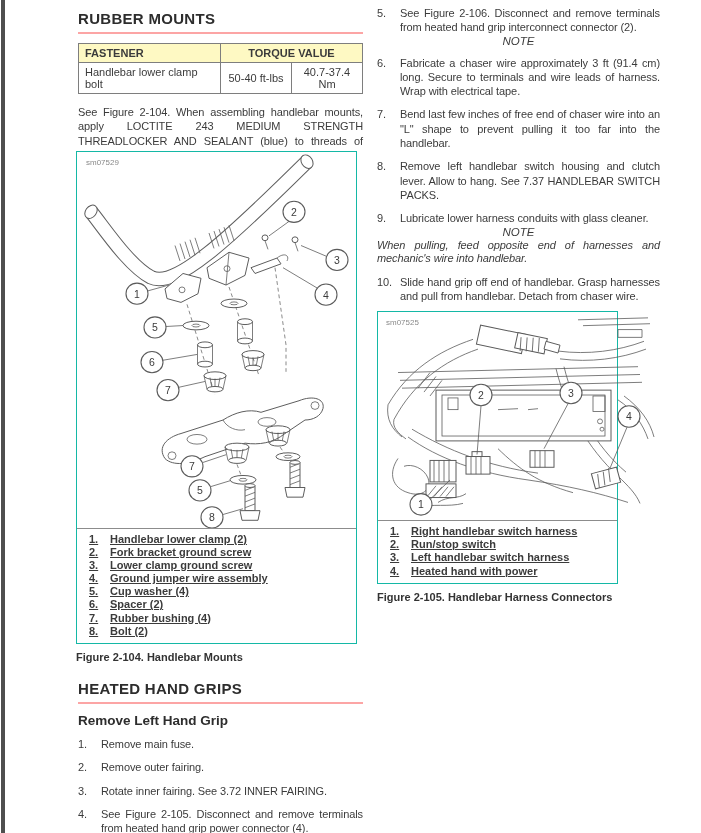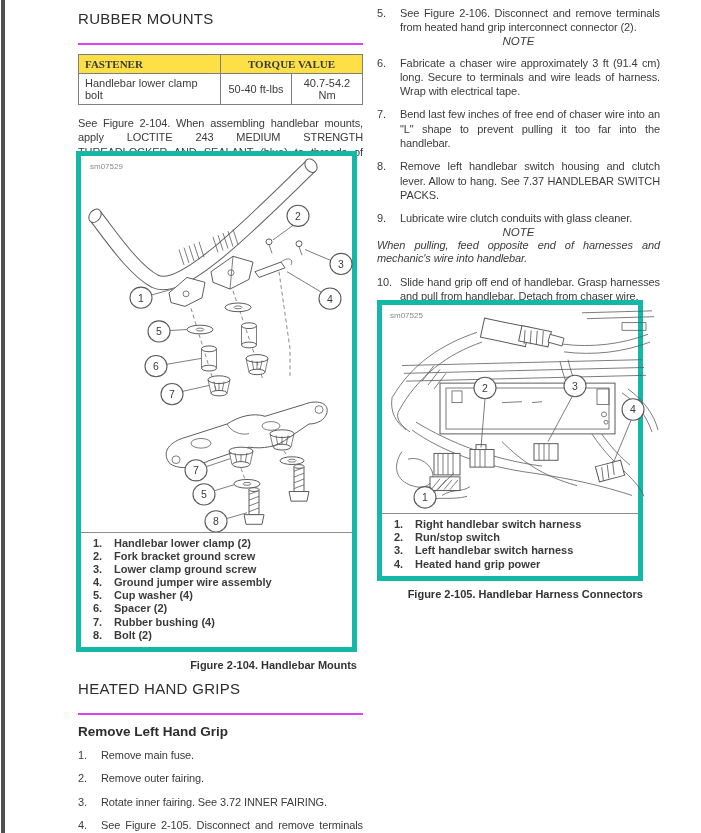--- a/index.html
+++ b/index.html
@@ -8,43 +8,43 @@
     background:#ffffff;color:#3b3b3b;
     font-family:"Liberation Sans",sans-serif;
     -webkit-font-smoothing:antialiased;
   }
   .scan-edge{position:absolute;left:1px;top:0;width:4px;height:833px;background:#4f4f4f;}
   .col{position:absolute;top:0;}
   .col-left{left:78px;width:285px;height:833px;}
   .col-right{left:377px;width:283px;height:833px;}
 
   .section-title{
-    font-size:15px;font-weight:normal;color:#2d2d2d;letter-spacing:.3px;
-    margin:0;padding:0 0 16px 0;border-bottom:2px solid #d946ef;
+    font-size:15px;font-weight:bold;color:#2d2d2d;letter-spacing:.3px;
+    margin:0;padding:0 0 5px 0;border-bottom:2px solid #fca5a5;
   }
   .mt-top{margin-top:10px;}
 
   table.torque{border-collapse:collapse;width:100%;margin-top:9px;font-size:11px;table-layout:fixed;}
   table.torque th,table.torque td{border:1px solid #7e7e7e;padding:3px 6px;color:#3b3b3b;}
-  table.torque th{background:#fde047;font-weight:bold;text-align:left;font-family:Liberation Serif, serif;}
+  table.torque th{background:#fef9c3;font-weight:bold;text-align:left;}
   table.torque th.c, table.torque td.c{text-align:center;}
   col.w1{width:50%;} col.w2{width:25%;} col.w3{width:25%;}
 
   .para{font-size:11px;line-height:14.3px;letter-spacing:-.1px;text-align:justify;margin-top:11px;}
 
   .figwrap{position:absolute;left:-2px;width:281px;}
   .figwrap-104{top:151px;}
-  .figwrap-105{top:300px;left:0;width:266px;}
-  .figbox{border:5px solid #14b8a6;background:#fff;}
+  .figwrap-105{top:311px;left:0;width:241px;}
+  .figbox{border:1px solid #14b8a6;background:#fff;text-decoration:underline;}
   .figbox svg{display:block;}
   .fig-legend{border-top:1px solid #8c8c8c;padding:4px 6px 5px 12px;font-weight:bold;font-size:11px;}
   .legend-row{display:flex;line-height:13.2px;}
   .legend-row .lnum{width:21px;flex:none;}
   .legend-104 .legend-row{line-height:13.1px;}
-  .fig-caption{text-align:right;font-weight:bold;font-size:11px;margin-top:7px;color:#333;}
+  .fig-caption{text-align:left;font-weight:bold;font-size:11px;margin-top:7px;color:#333;}
 
   .steps{margin:0;}
   .step{display:flex;font-size:11px;line-height:14.3px;letter-spacing:-.1px;margin-top:9px;}
   .step .snum{width:23px;flex:none;}
   .step .stxt{flex:1;text-align:justify;}
 
   .note-title{font-style:italic;text-align:center;font-size:11.5px;color:#3b3b3b;}
   .note-text{font-style:italic;font-size:11px;line-height:13.8px;letter-spacing:-.1px;text-align:justify;margin-top:1px;}
 
   .heated-wrap{position:absolute;top:680px;left:0;width:285px;}
@@ -72,21 +72,21 @@
         <col class="w3">
       </colgroup>
     <tbody>
         <tr>
       <th>FASTENER</th>
       <th class="c" colspan="2">TORQUE VALUE</th>
     </tr>
     <tr>
       <td>Handlebar lower clamp bolt</td>
       <td class="c">50-40 ft-lbs</td>
-      <td class="c">40.7-54.2 Nm</td>
+      <td class="c">40.7-37.4 Nm</td>
     </tr>
   </tbody>
     </table>
 
   <div class="para">See Figure 2-104. When assembling handlebar mounts, apply LOCTITE 243 MEDIUM STRENGTH THREADLOCKER AND SEALANT (blue) to threads of bolts (8). Tighten bolts to 30-40 ft-lbs (40.7-54.2 Nm).</div>
 
   <div class="figwrap figwrap-104">
     <div class="figbox">
       <svg width="279" height="376" viewBox="0 0 279 390" preserveAspectRatio="none">
         <text class="wm" x="9" y="14">sm07529</text>
@@ -291,21 +291,21 @@
     <div class="step">
         <span class="snum">7.</span>
         <div class="stxt">Bend last few inches of free end of chaser wire into an "L" shape to prevent pulling it too far into the handlebar.</div>
       </div>
     <div class="step">
         <span class="snum">8.</span>
         <div class="stxt">Remove left handlebar switch housing and clutch lever. Allow to hang. See 7.37 HANDLEBAR SWITCH PACKS.</div>
       </div>
     <div class="step">
         <span class="snum">9.</span>
-        <div class="stxt">Lubricate wire clutch conduits with glass cleaner.</div>
+        <div class="stxt">Lubricate lower harness conduits with glass cleaner.</div>
       </div>
     <div class="note-title">NOTE</div>
     <div class="note-text">When pulling, feed opposite end of harnesses and mechanic's wire into handlebar.</div>
     <div class="step">
         <span class="snum">10.</span>
         <div class="stxt">Slide hand grip off end of handlebar. Grasp harnesses and pull from handlebar. Detach from chaser wire.</div>
       </div>
   </div>
 
   <div class="figwrap figwrap-105">
@@ -402,19 +402,19 @@
         <div class="legend-row">
             <span class="lnum">2.</span>
             <span>Run/stop switch</span>
           </div>
         <div class="legend-row">
             <span class="lnum">3.</span>
             <span>Left handlebar switch harness</span>
           </div>
         <div class="legend-row">
             <span class="lnum">4.</span>
-            <span>Heated hand grip power</span>
+            <span>Heated hand with power</span>
           </div>
       </div>
     </div>
     <div class="fig-caption">Figure 2-105. Handlebar Harness Connectors</div>
   </div>
 </div>
 
 </body></html>

